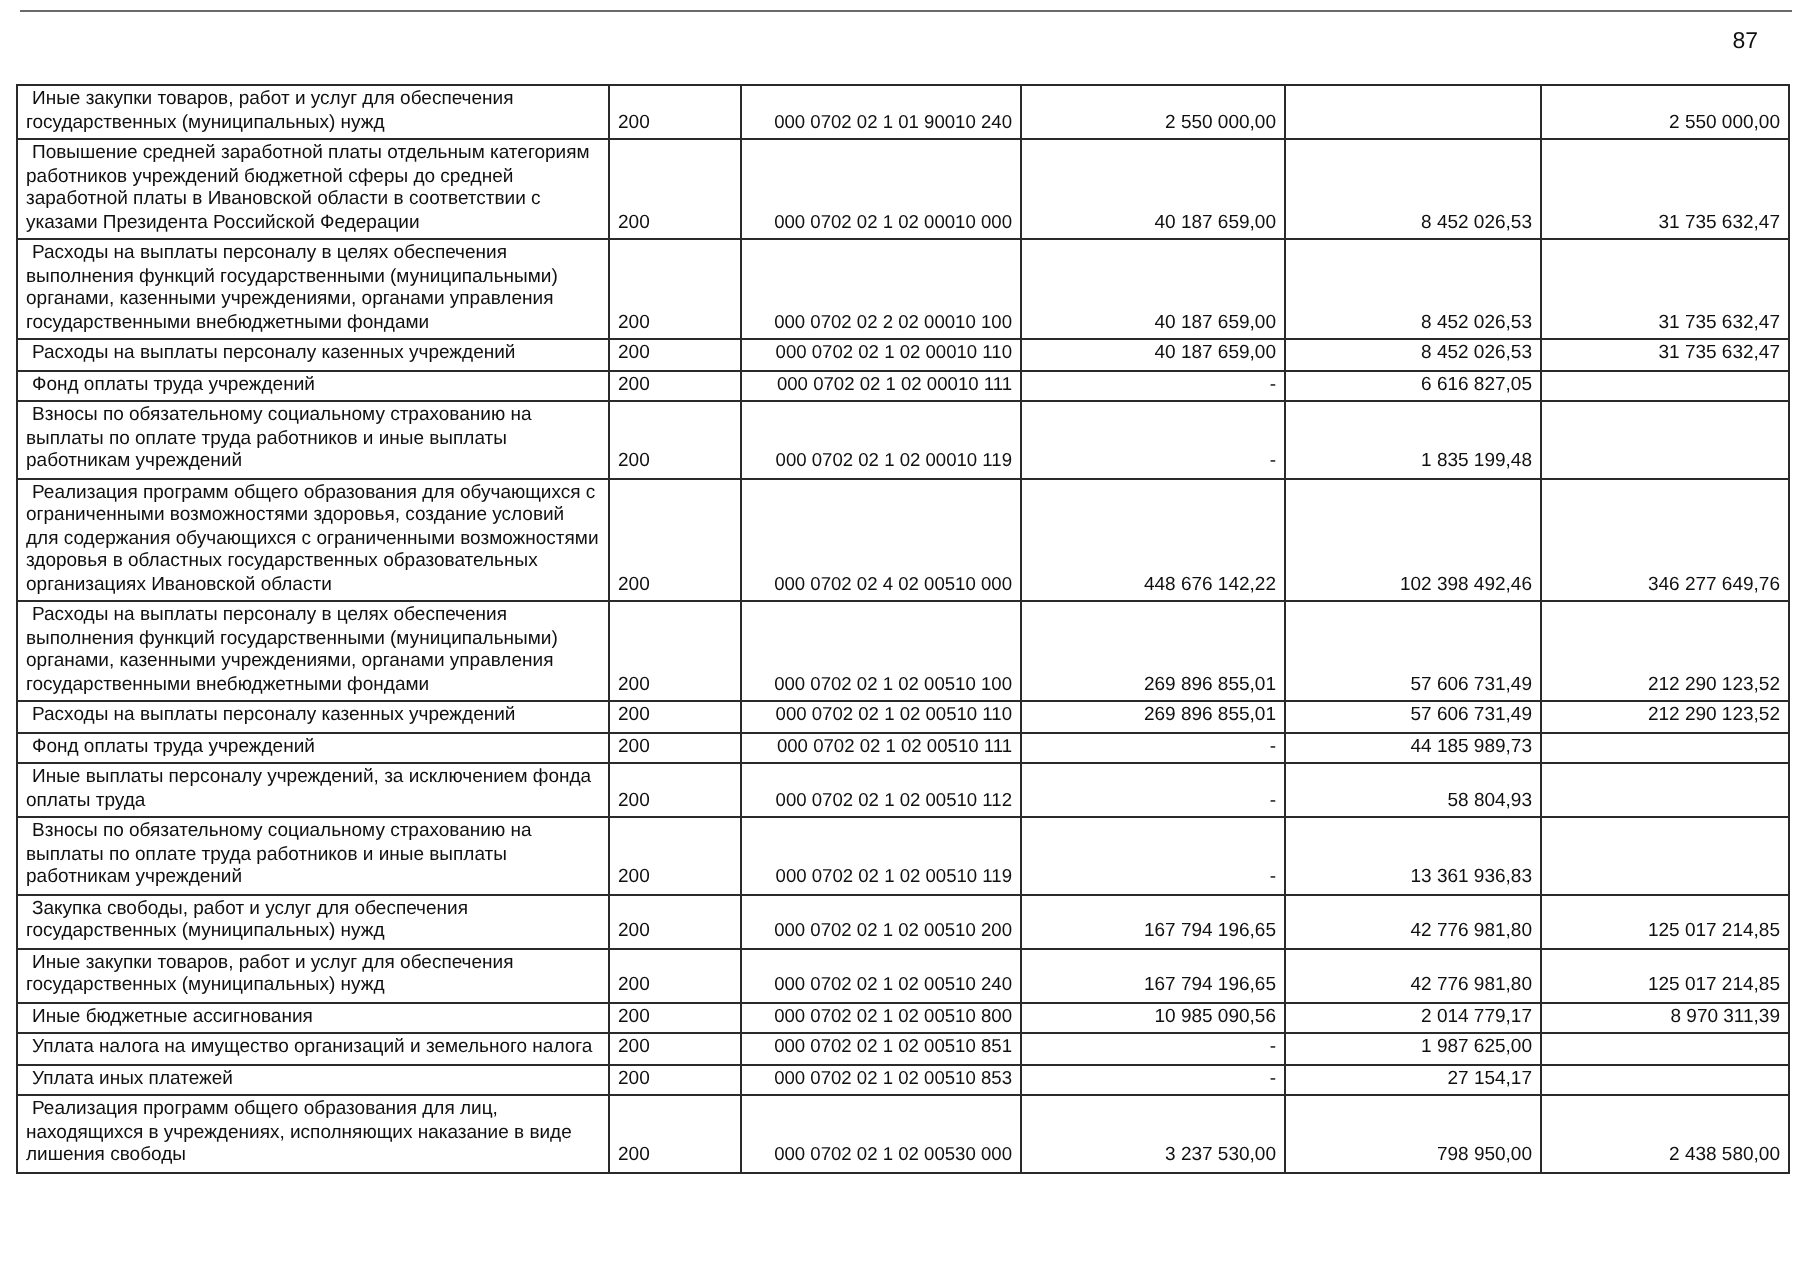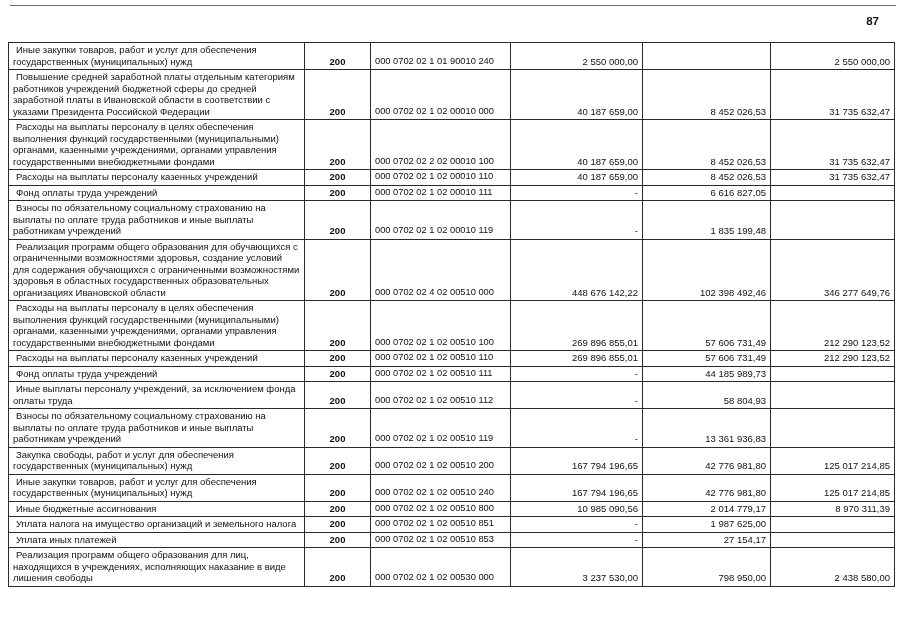--- a/index.html
+++ b/index.html
@@ -20,21 +20,21 @@
     top: 5px;
     left: 10px;
     width: 886px;
     border-top: 1px solid #6a6a6a;
   }
   .page-number {
     position: absolute;
     top: 15px;
     right: 26px;
     font-size: 11.5px;
-    font-weight: bold;
+    font-weight: normal;
     color: #111;
   }
   table.budget {
     position: absolute;
     top: 42px;
     left: 8px;
     width: 886px;
     border-collapse: collapse;
     table-layout: fixed;
     font-size: 9.5px;
@@ -48,27 +48,26 @@
   }
   td.td-desc {
     vertical-align: top;
     text-align: left;
     padding-left: 6px;
     text-indent: 3px;
     margin-top: 46px;
   }
   td.td-code {
     vertical-align: bottom;
-    text-align: center;
+    text-align: left;
     white-space: nowrap;
-    font-weight: bold;
   }
   td.td-kbk {
     vertical-align: bottom;
-    text-align: left;
+    text-align: right;
     white-space: nowrap;
     font-size: 9.3px;
   }
   td.td-num {
     vertical-align: bottom;
     text-align: right;
     white-space: nowrap;
     padding-right: 5px;
     margin-top: 40px;
   }

